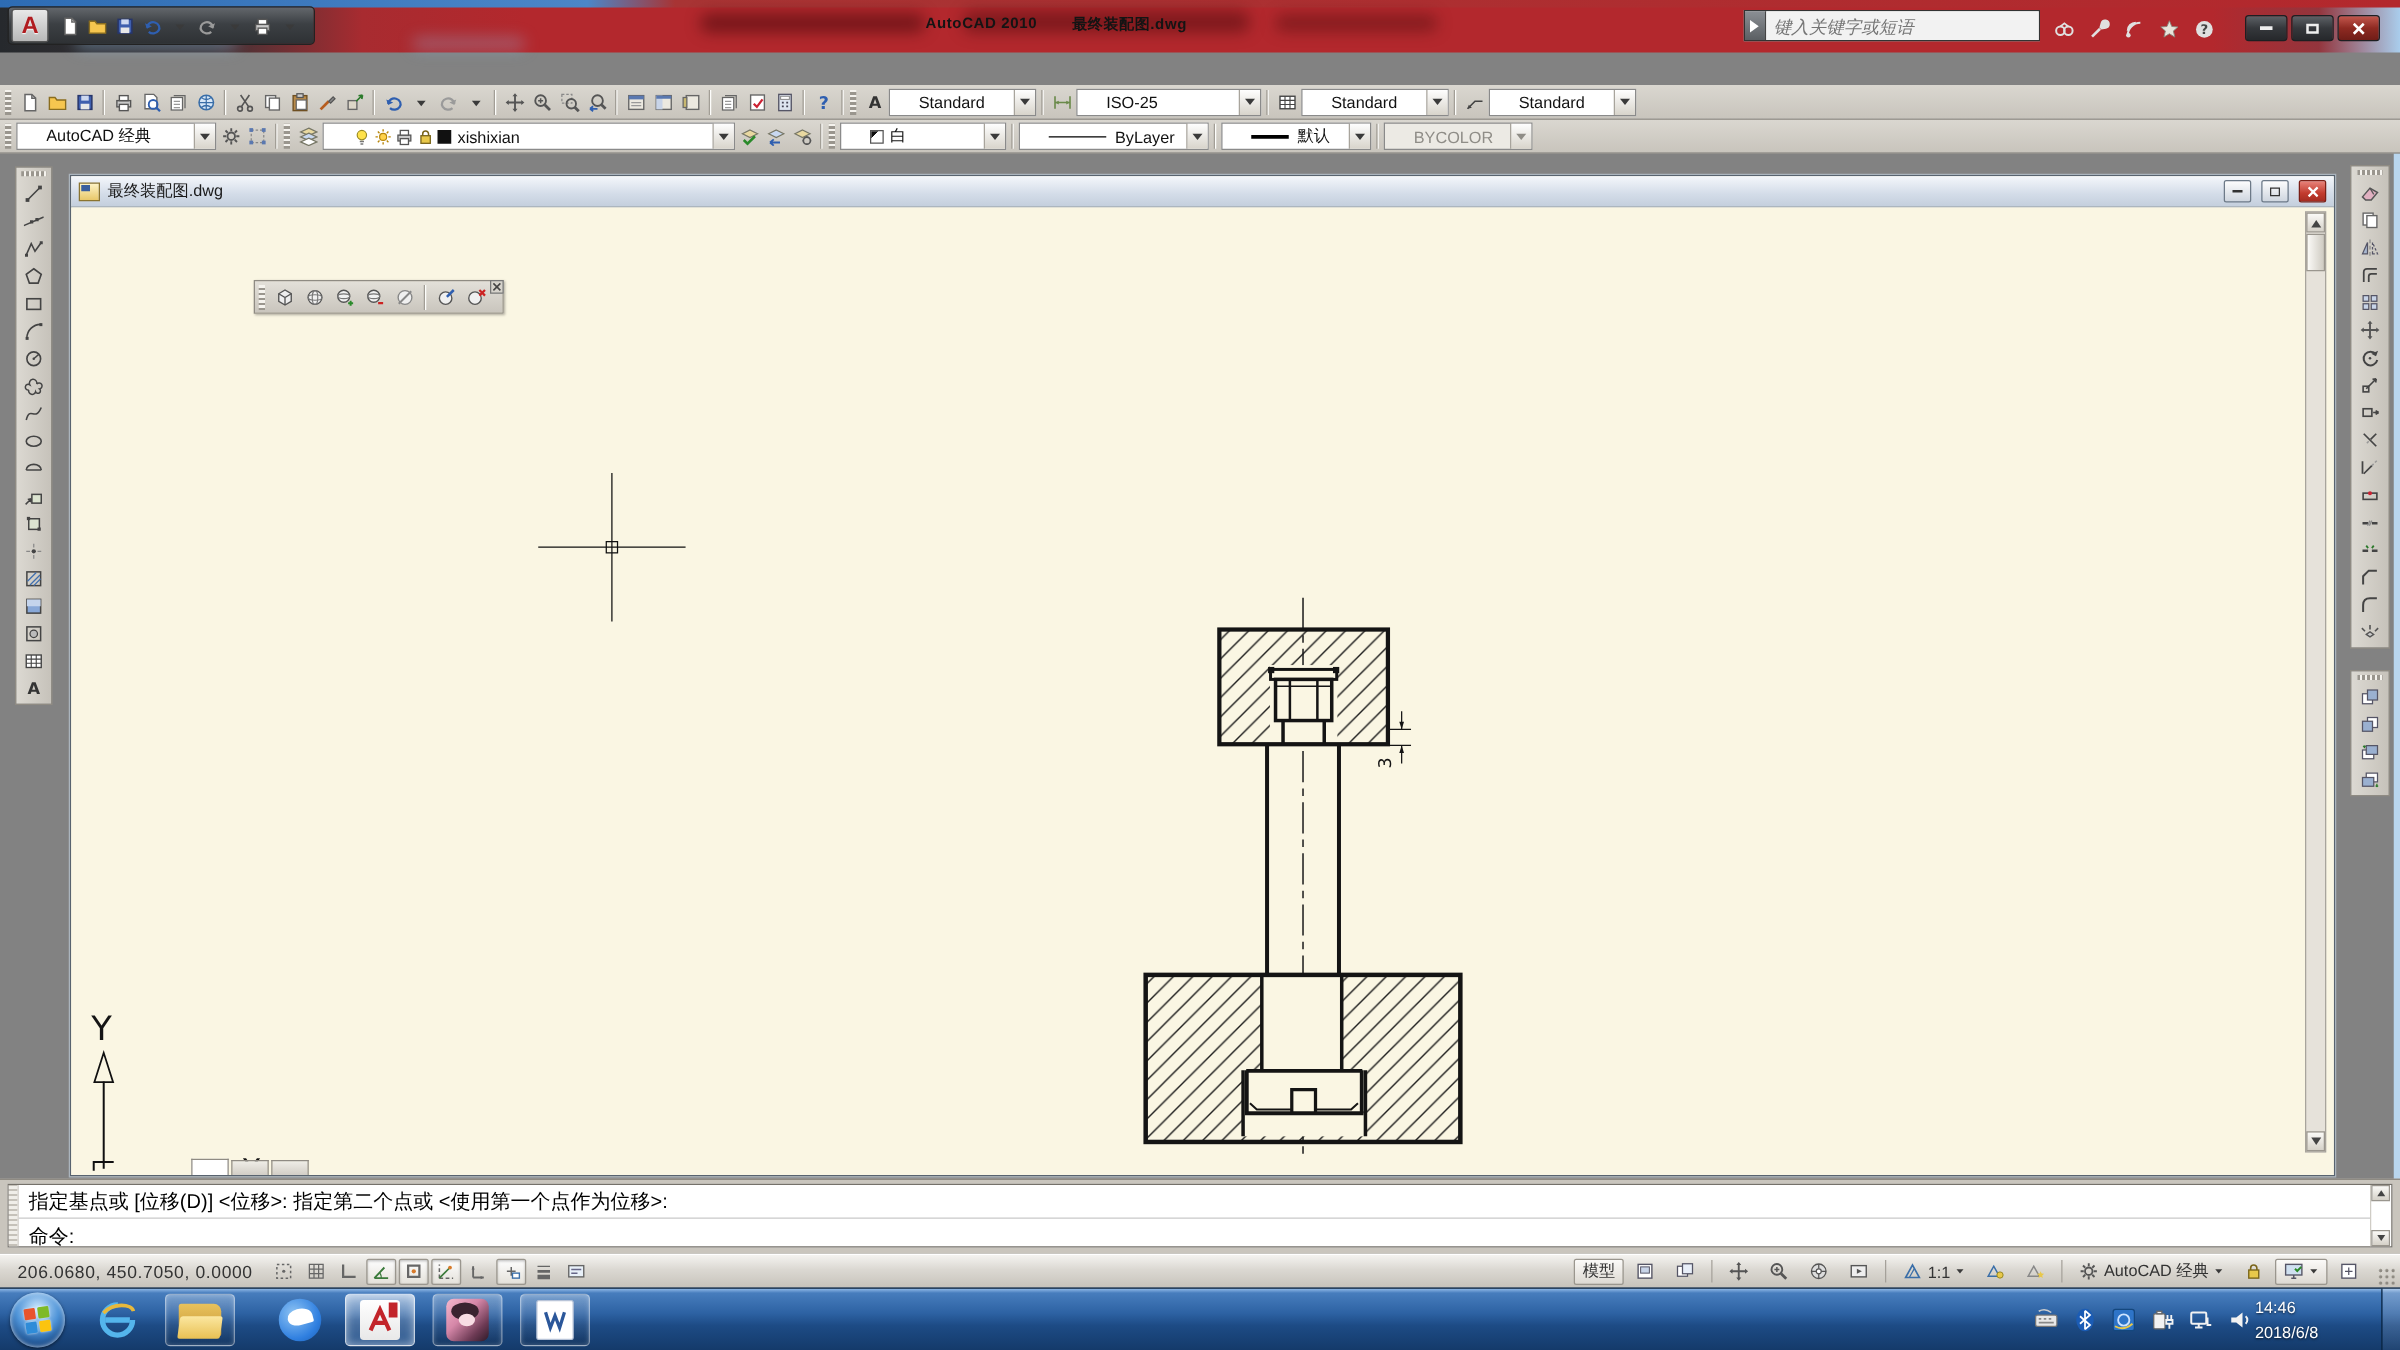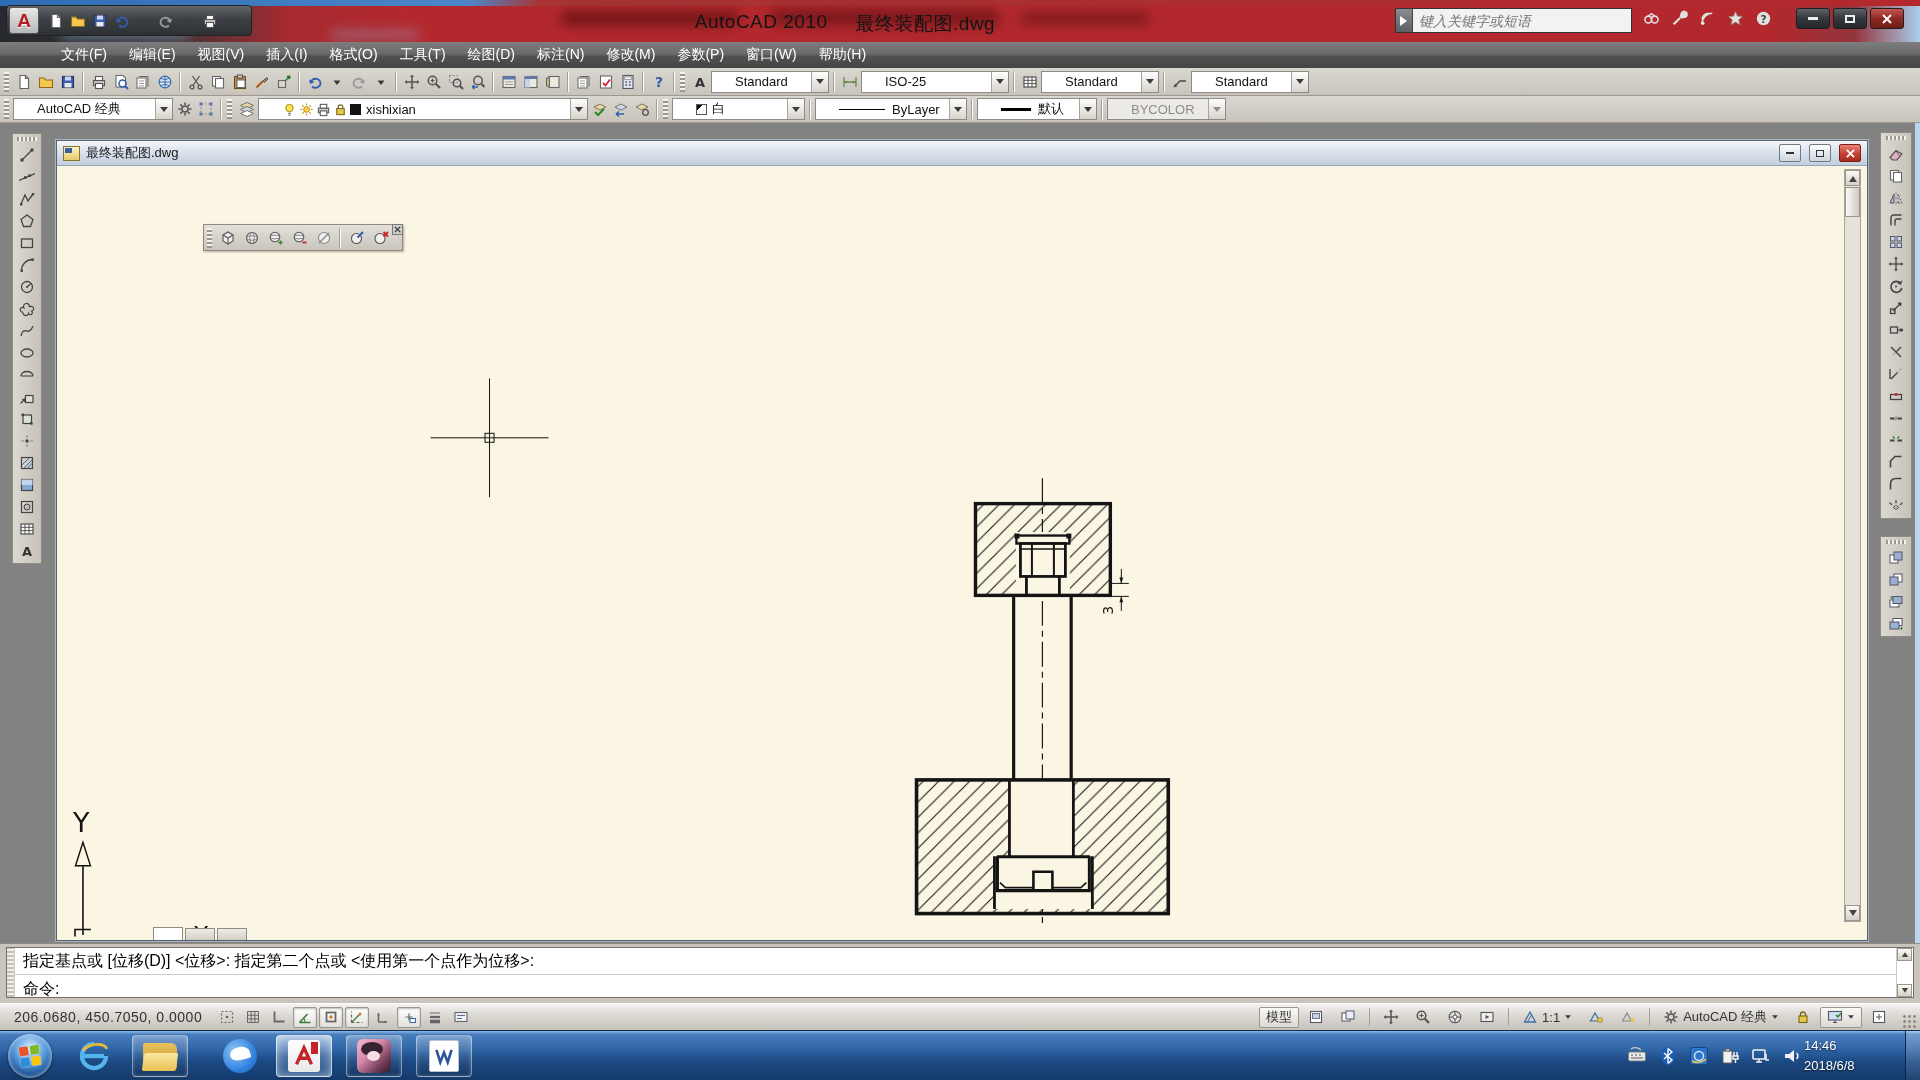--- a/index.html
+++ b/index.html
@@ -6,29 +6,29 @@
 html,body{background:#444}
 #screen{position:relative;width:1920px;height:1080px;overflow:hidden;background:#828282;
  font-family:"Liberation Sans","DejaVu Sans",sans-serif;-webkit-font-smoothing:antialiased}
 
 #titlebar{position:absolute;left:0;top:0;width:100%;height:42px;
  background:linear-gradient(90deg,#26292d 0,#3b3336 170px,#a82b30 290px,#b3282d 420px,#b3282d 1770px,#93353d 1855px,#a9cdec 1920px)}
 #titlebar:before{content:"";position:absolute;left:0;top:0;width:100%;height:6px;
  background:linear-gradient(90deg,#2d6cb4 0,#4c86c8 470px,#a83434 540px,#b3282d 100%)}
 .blob{position:absolute;filter:blur(6px);border-radius:8px}
 #title-center{position:absolute;left:0;right:0;top:11px;display:flex;justify-content:center;gap:28px;
- padding-right:230px;font-size:19px;color:#141414;font-weight:normal;letter-spacing:.5px}
+ padding-right:230px;font-size:12px;color:#141414;font-weight:bold;letter-spacing:.5px}
 #qat{position:absolute;left:6px;top:5px;height:31px;display:flex;align-items:center;gap:2px;
  background:linear-gradient(#63676c,#3c4044 45%,#2e3134);border:1px solid #222;border-radius:4px;padding:0 8px 0 2px}
 #acad-logo{width:30px;height:27px;background:linear-gradient(#e8e8e8,#b8b8b8);border:1px solid #555;border-radius:3px;
  display:flex;align-items:center;justify-content:center;margin-right:4px}
 #acad-logo b{color:#b01c20;font-size:19px;line-height:1;text-shadow:0 1px 1px #fff}
 .qi{width:22px;height:22px;display:flex;align-items:center;justify-content:center;color:#dfe3e8}
 .qi .sv{width:16px;height:16px}
-#infocenter{position:absolute;right:16px;top:8px;display:flex;align-items:flex-start;gap:9px}
+#infocenter{position:absolute;right:16px;top:8px;display:flex;align-items:flex-end;gap:9px}
 #searchwrap{display:flex;align-items:center;height:25px;border:1px solid #333;background:#e9e9e9}
 #searchgo{width:17px;height:100%;background:linear-gradient(#8b8f94,#5b5f63);display:flex;align-items:center;justify-content:center;border-right:1px solid #444}
 .tri-r{width:0;height:0;border:5px solid transparent;border-left:7px solid #fff;margin-left:3px}
 #searchinput{width:218px;height:100%;border:0;background:#f2f2f2;font-style:italic;color:#888;font-size:14px;padding:0 6px;outline:none;
  font-family:"Liberation Sans","DejaVu Sans",sans-serif}
 .ici{width:20px;height:20px;display:flex;align-items:center;justify-content:center}
 .ici .sv{width:17px;height:17px}
 #winbtns{display:flex;gap:3px;margin-left:14px}
 .wbtn{width:34px;height:21px;border:1px solid #1d1f22;border-radius:3px;background:linear-gradient(#5d6166,#35383c 50%,#26282b);
  display:flex;align-items:center;justify-content:center}
@@ -279,34 +279,20 @@
           </span>
         <span class="wbtn close">
           <svg class="sv" viewBox="0 0 10 10">
               <path d="M1 1 L9 9 M9 1 L1 9" stroke="#fff" stroke-width="2"></path>
             </svg>
         </span>
       </span>
     </div>
   </div>
 
-  <div id="menubar">
-      <span class="itm">文件(F)</span>
-      <span class="itm">编辑(E)</span>
-      <span class="itm">视图(V)</span>
-      <span class="itm">插入(I)</span>
-      <span class="itm">格式(O)</span>
-      <span class="itm">工具(T)</span>
-      <span class="itm">绘图(D)</span>
-      <span class="itm">标注(N)</span>
-      <span class="itm">修改(M)</span>
-      <span class="itm">参数(P)</span>
-      <span class="itm">窗口(W)</span>
-      <span class="itm">帮助(H)</span>
-    </div>
 
   <div id="row1" class="trow">
     <span class="vgrip"></span>
     <span style="display:flex;align-items:center;gap:1px">
         <span class="tb">
           <svg class="sv" viewBox="0 0 16 16">
             <use href="#s-page"></use>
           </svg>
         </span>
         <span class="tb">

